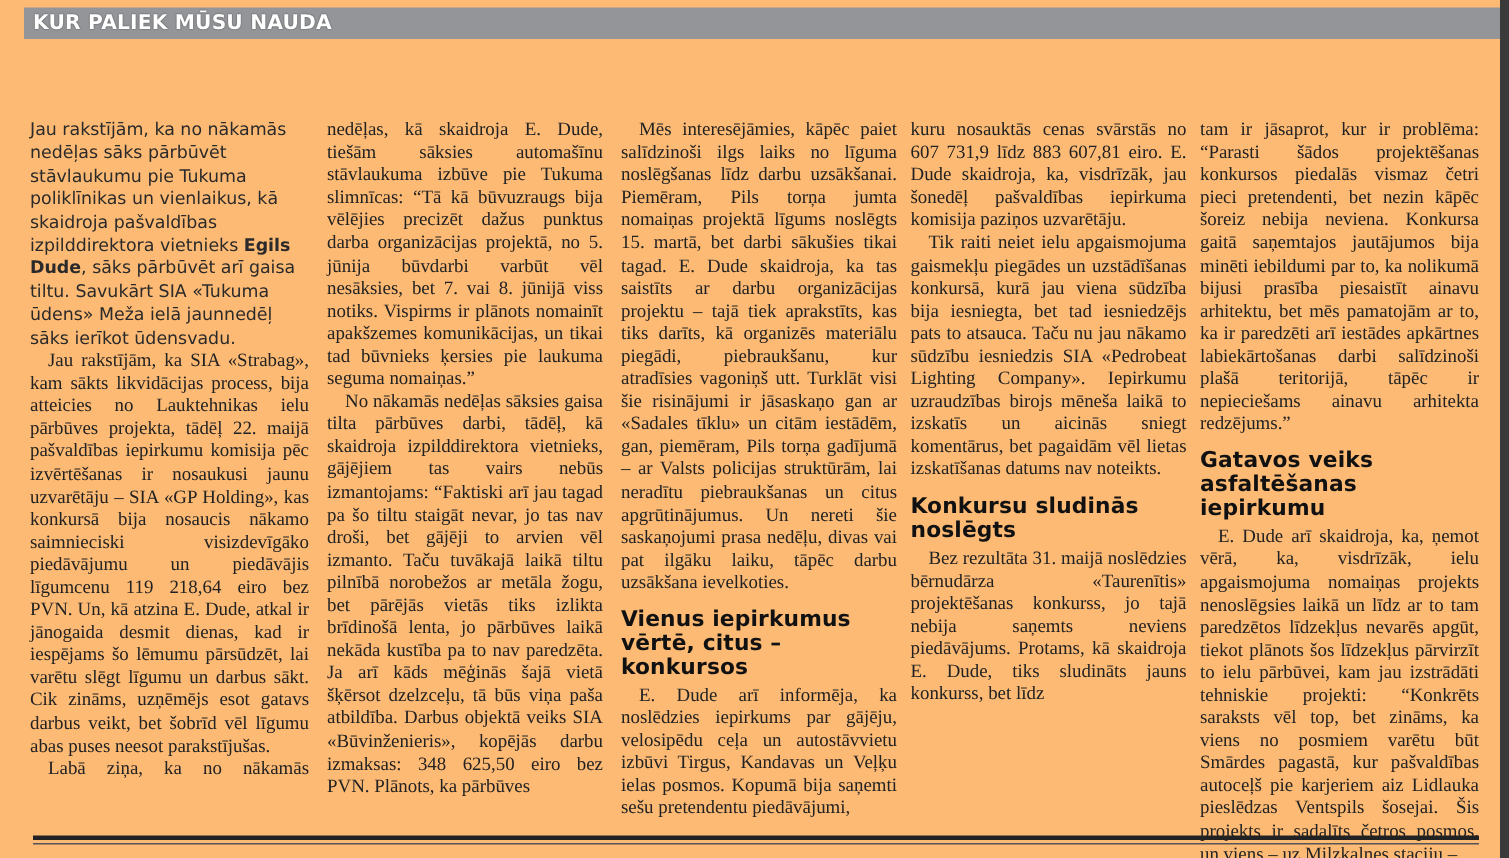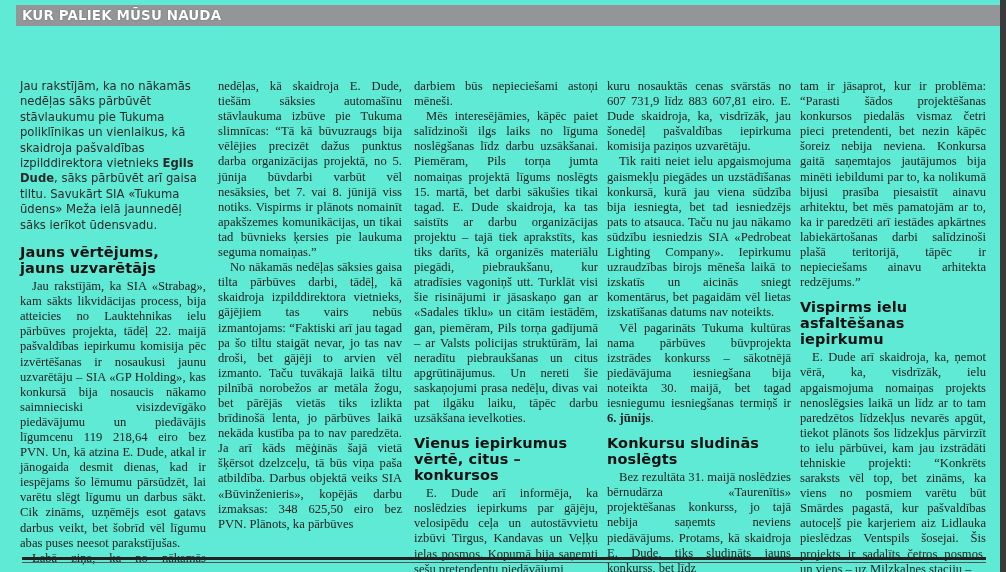--- a/index.html
+++ b/index.html
@@ -1,17 +1,17 @@
 <!DOCTYPE html>
 <html><head>
 <meta charset="utf-8">
 <style>
   html, body { margin:0; padding:0; }
   body { width:1006px; height:572px; background:#fff; position:relative; overflow:hidden; }
-  .page { position:absolute; left:0; top:0; width:1000px; height:572px; background:#5eead4; }
+  .page { position:absolute; left:0; top:0; width:1000px; height:572px; background:#fdba74; }
   .rightbar { position:absolute; left:1000px; top:0; width:6px; height:572px; background:#3a3a3a; }
   .kicker { position:absolute; left:16px; top:5px; width:984px; height:21px; background:#939598; }
   .kicker span { position:absolute; left:6px; top:2px; font-family:"DejaVu Sans", sans-serif; font-size:13.5px; font-weight:bold; color:#fff; letter-spacing:0.1px; text-shadow:0 0 1px #333; }
   .headline { position:absolute; left:20px; top:27px; font-family:"DejaVu Sans", sans-serif; font-weight:300; font-size:42px; line-height:48px; color:#111; letter-spacing:0.5px; white-space:nowrap; }
   .col { position:absolute; top:79px; width:184px; font-family:"Liberation Serif", serif; font-size:12.6px; line-height:15.1px; color:#222; text-align:justify; }
   .col p { margin:0; text-indent:12px; }
   .col p.noind { text-indent:0; }
   .lead { font-family:"DejaVu Sans", sans-serif; font-size:11.6px; line-height:15.4px; color:#2a2a2a; text-align:left; }
   .lead p { text-indent:0; }
   .sub { font-family:"DejaVu Sans", sans-serif; font-weight:bold; font-size:14.5px; line-height:16px; color:#111; margin:9px 0 3px 0; text-align:left; letter-spacing:0.1px; }
@@ -31,48 +31,45 @@
 
   <div class="kicker">
     <span>KUR PALIEK MŪSU NAUDA</span>
   </div>
 
 
   <div class="col c1">
     <div class="lead">
       <p class="noind"><span>Jau rakstījām, ka no nākamās nedēļas sāks pārbūvēt stāvlaukumu pie Tukuma poliklīnikas un vienlaikus, kā skaidroja pašvaldības izpilddirektora vietnieks </span><b class="s">Egils Dude</b><span>, sāks pārbūvēt arī gaisa tiltu. Savukārt SIA «Tukuma ūdens» Meža ielā jaunnedēļ sāks ierīkot ūdensvadu.</span></p>
     </div>
-    <div class="sub" style="margin-top:11px">Jauns vērtējums, jauns uzvarētājs</div>
     <p>Jau rakstījām, ka SIA «Strabag», kam sākts likvidācijas process, bija atteicies no Lauktehnikas ielu pārbūves projekta, tādēļ 22. maijā pašvaldības iepirkumu komisija pēc izvērtēšanas ir nosaukusi jaunu uzvarētāju – SIA «GP Holding», kas konkursā bija nosaucis nākamo saimnieciski visizdevīgāko piedāvājumu un piedāvājis līgumcenu 119 218,64 eiro bez PVN. Un, kā atzina E. Dude, atkal ir jānogaida desmit dienas, kad ir iespējams šo lēmumu pārsūdzēt, lai varētu slēgt līgumu un darbus sākt. Cik zināms, uzņēmējs esot gatavs darbus veikt, bet šobrīd vēl līgumu abas puses neesot parakstījušas.</p>
     <p style="text-align:justify;text-align-last:justify;">Labā ziņa, ka no nākamās</p>
   </div>
 
   <div class="col c2">
     <p class="noind">nedēļas, kā skaidroja E. Dude, tiešām sāksies automašīnu stāvlaukuma izbūve pie Tukuma slimnīcas: “Tā kā būvuzraugs bija vēlējies precizēt dažus punktus darba organizācijas projektā, no 5. jūnija būvdarbi varbūt vēl nesāksies, bet 7. vai 8. jūnijā viss notiks. Vispirms ir plānots nomainīt apakšzemes komunikācijas, un tikai tad būvnieks ķersies pie laukuma seguma nomaiņas.”</p>
     <p>No nākamās nedēļas sāksies gaisa tilta pārbūves darbi, tādēļ, kā skaidroja izpilddirektora vietnieks, gājējiem tas vairs nebūs izmantojams: “Faktiski arī jau tagad pa šo tiltu staigāt nevar, jo tas nav droši, bet gājēji to arvien vēl izmanto. Taču tuvākajā laikā tiltu pilnībā norobežos ar metāla žogu, bet pārējās vietās tiks izlikta brīdinošā lenta, jo pārbūves laikā nekāda kustība pa to nav paredzēta. Ja arī kāds mēģinās šajā vietā šķērsot dzelzceļu, tā būs viņa paša atbildība. Darbus objektā veiks SIA «Būvinženieris», kopējās darbu izmaksas: 348 625,50 eiro bez PVN. Plānots, ka pārbūves</p>
   </div>
 
   <div class="col c3">
-    <p class="noind">darbiem būs nepieciešami astoņi mēneši.</p>
     <p>Mēs interesējāmies, kāpēc paiet salīdzinoši ilgs laiks no līguma noslēgšanas līdz darbu uzsākšanai. Piemēram, Pils torņa jumta nomaiņas projektā līgums noslēgts 15. martā, bet darbi sākušies tikai tagad. E. Dude skaidroja, ka tas saistīts ar darbu organizācijas projektu – tajā tiek aprakstīts, kas tiks darīts, kā organizēs materiālu piegādi, piebraukšanu, kur atradīsies vagoniņš utt. Turklāt visi šie risinājumi ir jāsaskaņo gan ar «Sadales tīklu» un citām iestādēm, gan, piemēram, Pils torņa gadījumā – ar Valsts policijas struktūrām, lai neradītu piebraukšanas un citus apgrūtinājumus. Un nereti šie saskaņojumi prasa nedēļu, divas vai pat ilgāku laiku, tāpēc darbu uzsākšana ievelkoties.</p>
     <div class="sub">Vienus iepirkumus vērtē, citus – konkursos</div>
     <p>E. Dude arī informēja, ka noslēdzies iepirkums par gājēju, velosipēdu ceļa un autostāvvietu izbūvi Tirgus, Kandavas un Veļķu ielas posmos. Kopumā bija saņemti sešu pretendentu piedāvājumi,</p>
   </div>
 
   <div class="col c4">
     <p class="noind">kuru nosauktās cenas svārstās no 607 731,9 līdz 883 607,81 eiro. E. Dude skaidroja, ka, visdrīzāk, jau šonedēļ pašvaldības iepirkuma komisija paziņos uzvarētāju.</p>
     <p>Tik raiti neiet ielu apgaismojuma gaismekļu piegādes un uzstādīšanas konkursā, kurā jau viena sūdzība bija iesniegta, bet tad iesniedzējs pats to atsauca. Taču nu jau nākamo sūdzību iesniedzis SIA «Pedrobeat Lighting Company». Iepirkumu uzraudzības birojs mēneša laikā to izskatīs un aicinās sniegt komentārus, bet pagaidām vēl lietas izskatīšanas datums nav noteikts.</p>
-    <p><span>Vēl pagarināts Tukuma kultūras nama pārbūves būvprojekta izstrādes konkurss – sākotnējā piedāvājuma iesniegšana bija noteikta 30. maijā, bet tagad iesniegumu iesniegšanas termiņš ir </span><b class="s">6. jūnijs</b><span>.</span></p>
     <div class="sub">Konkursu sludinās noslēgts</div>
     <p>Bez rezultāta 31. maijā noslēdzies bērnudārza «Taurenītis» projektēšanas konkurss, jo tajā nebija saņemts neviens piedāvājums. Protams, kā skaidroja E. Dude, tiks sludināts jauns konkurss, bet līdz</p>
   </div>
 
   <div class="col c5">
     <p class="noind">tam ir jāsaprot, kur ir problēma: “Parasti šādos projektēšanas konkursos piedalās vismaz četri pieci pretendenti, bet nezin kāpēc šoreiz nebija neviena. Konkursa gaitā saņemtajos jautājumos bija minēti iebildumi par to, ka nolikumā bijusi prasība piesaistīt ainavu arhitektu, bet mēs pamatojām ar to, ka ir paredzēti arī iestādes apkārtnes labiekārtošanas darbi salīdzinoši plašā teritorijā, tāpēc ir nepieciešams ainavu arhitekta redzējums.”</p>
-    <div class="sub">Vispirms ielu asfaltēšanas iepirkumu</div>
+    <div class="sub">Gatavos veiks asfaltēšanas iepirkumu</div>
     <p>E. Dude arī skaidroja, ka, ņemot vērā, ka, visdrīzāk, ielu apgaismojuma nomaiņas projekts nenoslēgsies laikā un līdz ar to tam paredzētos līdzekļus nevarēs apgūt, tiekot plānots šos līdzekļus pārvirzīt to ielu pārbūvei, kam jau izstrādāti tehniskie projekti: “Konkrēts saraksts vēl top, bet zināms, ka viens no posmiem varētu būt Smārdes pagastā, kur pašvaldības autoceļš pie karjeriem aiz Lidlauka pieslēdzas Ventspils šosejai. Šis projekts ir sadalīts četros posmos, un viens – uz Milzkalnes staciju –</p>
   </div>
 
   <div class="rule1"></div>
   <div class="rule2"></div>
 </div>
 
 <div class="rightbar"></div>
 
 </body></html>

